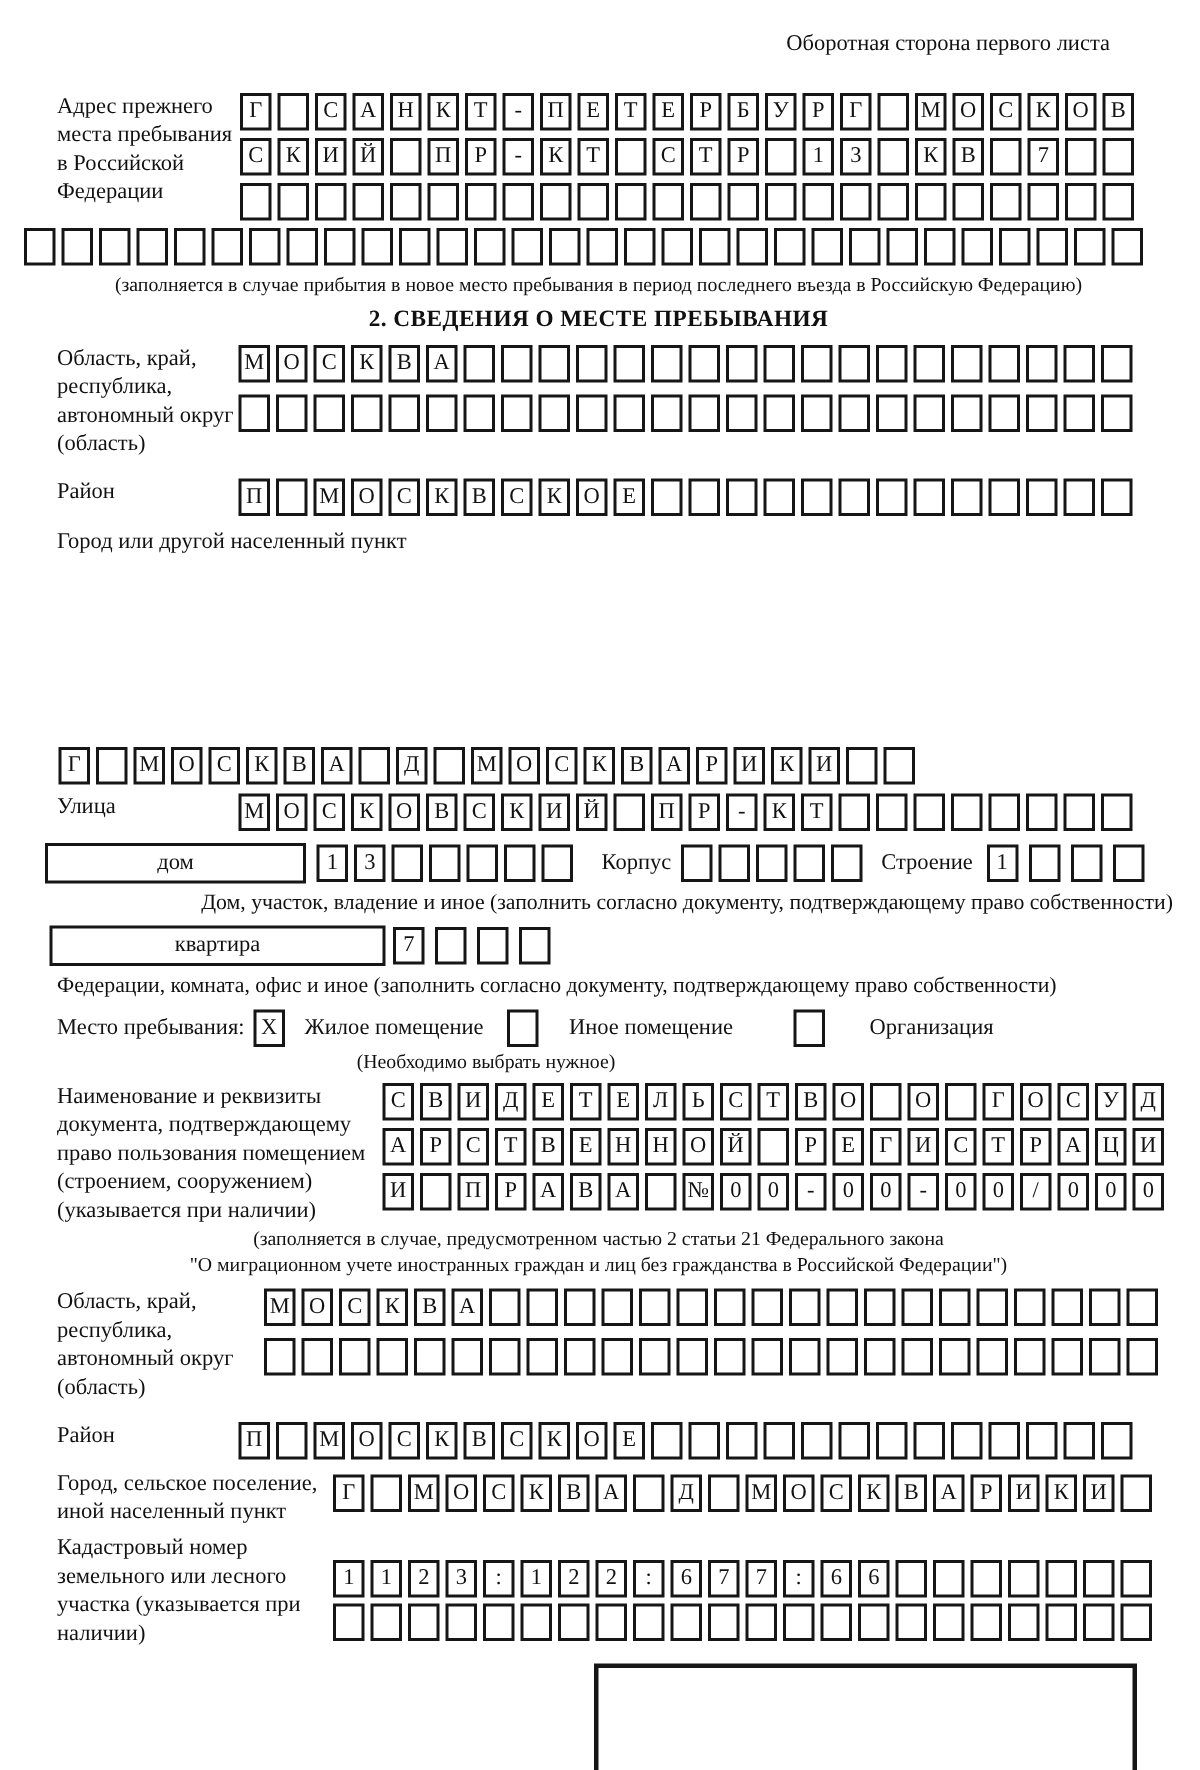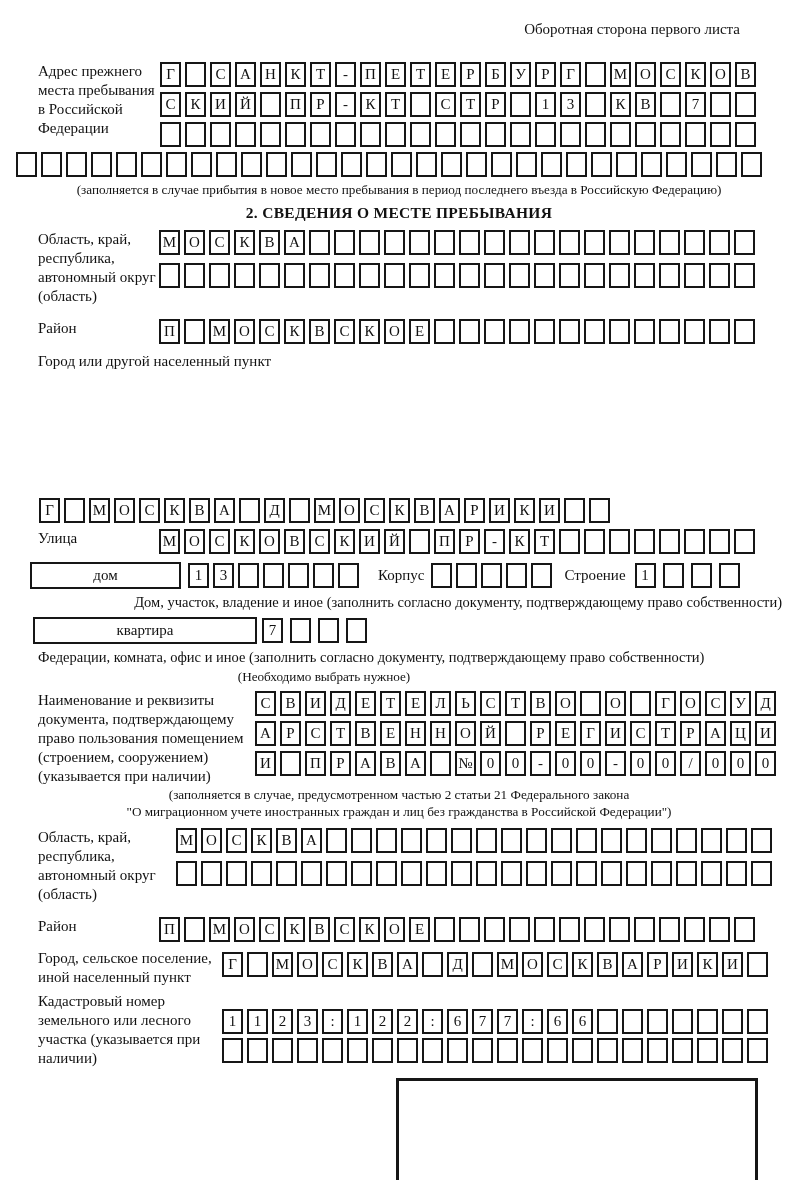--- a/index.html
+++ b/index.html
@@ -292,21 +292,21 @@
         <span class="cell"></span>
         <span class="cell"></span>
         <span class="cell"></span>
         <span class="cell"></span>
         <span class="cell"></span>
         <span class="cell"></span>
       </div>
   </div>
 
   <div class="row" style="margin-top:4px;align-items:center;">
-    <div class="longbox" style="width:151px;margin-left:14px;">дом</div>
+    <div class="longbox" style="width:174px;margin-left:14px;">дом</div>
     <div class="boxrow" style="margin:0 0 0 7px;">
         <span class="cell">1</span>
         <span class="cell">3</span>
         <span class="cell"></span>
         <span class="cell"></span>
         <span class="cell"></span>
         <span class="cell"></span>
         <span class="cell"></span>
       </div>
     <div class="inl" style="margin-left:15px;">Корпус</div>
@@ -331,20 +331,29 @@
     <div class="longbox" style="width:224px;margin-left:17px;">квартира</div>
     <div class="boxrow wide" style="margin:0 0 0 5px;">
         <span class="cell" style="margin-right: 7px;">7</span>
         <span class="cell" style="margin-right: 7px;"></span>
         <span class="cell" style="margin-right: 7px;"></span>
         <span class="cell" style="margin-right: 7px;"></span>
       </div>
   </div>
   <div class="lbl" style="margin-top:4px;padding-left:22px;font-size:14.5px;">Федерации, комната, офис и иное (заполнить согласно документу, подтверждающему право собственности)</div>
 
+  <div class="row" style="margin-top:6px;align-items:center;">
+    <div class="inl" style="margin-left:22px;">Место пребывания:</div>
+    <span class="cell" style="margin-left:6px;">X</span>
+    <div class="inl" style="margin-left:9px;">Жилое помещение</div>
+    <span class="cell" style="margin-left:16px;"></span>
+    <div class="inl" style="margin-left:16px;">Иное помещение</div>
+    <span class="cell" style="margin-left:40px;"></span>
+    <div class="inl" style="margin-left:26px;">Организация</div>
+  </div>
   <div class="note" style="width:260px;margin-left:178px;margin-top:1px;">(Необходимо выбрать нужное)</div>
 
   <div class="row" style="margin-top:6px;">
     <div class="lbl w-doc">Наименование и реквизиты документа, подтверждающему право пользования помещением (строением, сооружением) (указывается при наличии)</div>
     <div>
       <div class="boxrow" style="margin-bottom:5px;">
           <span class="cell">С</span>
           <span class="cell">В</span>
           <span class="cell">И</span>
           <span class="cell">Д</span>

